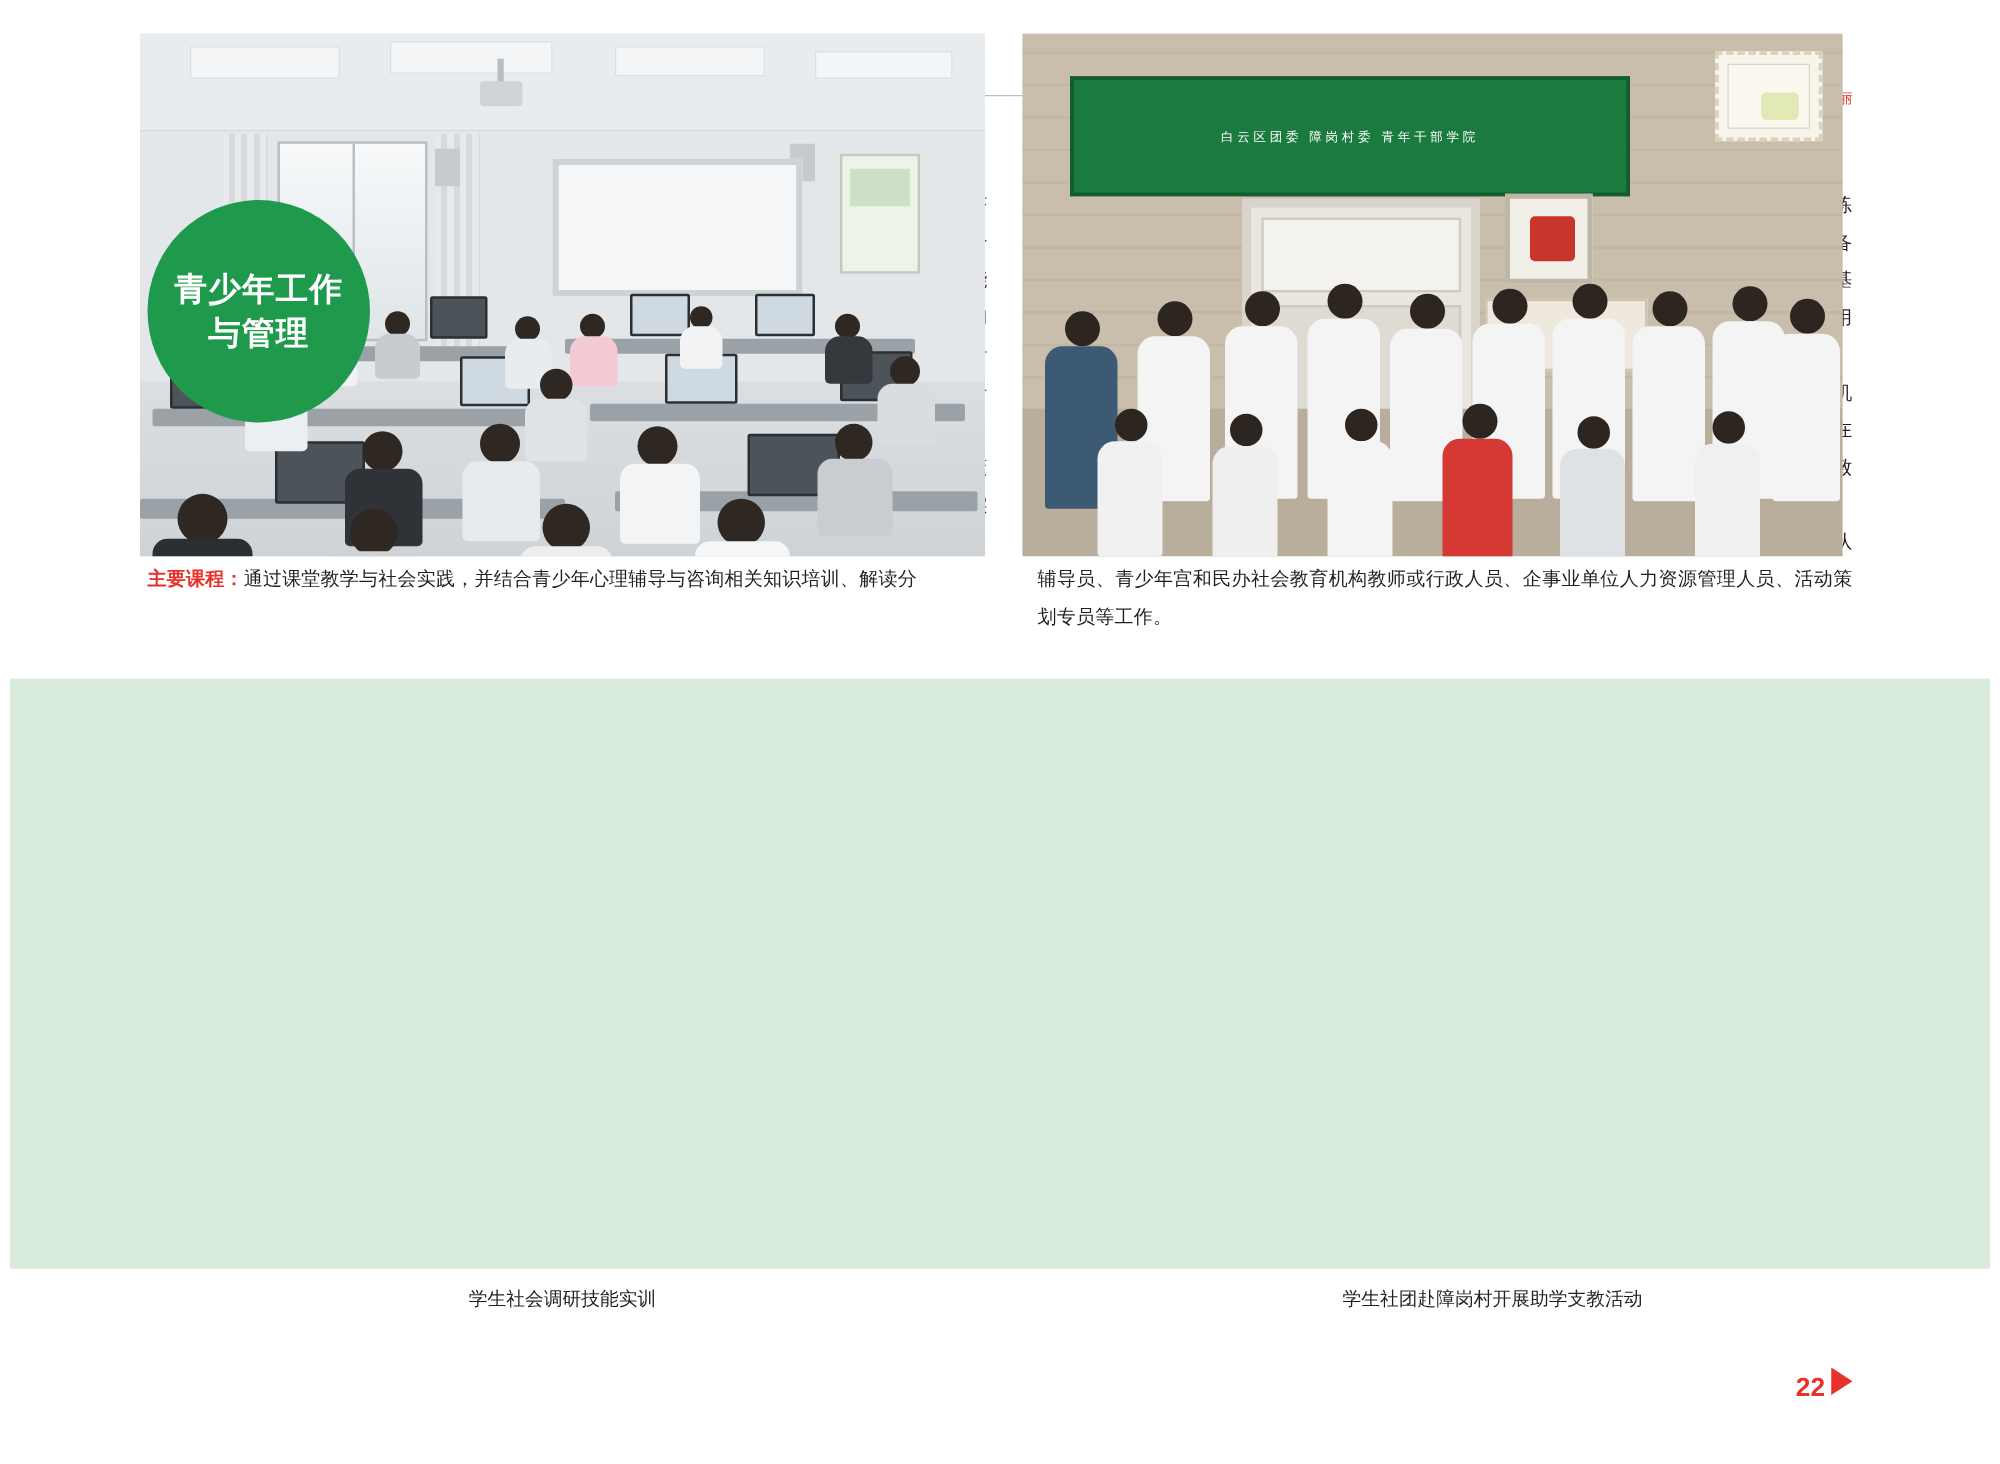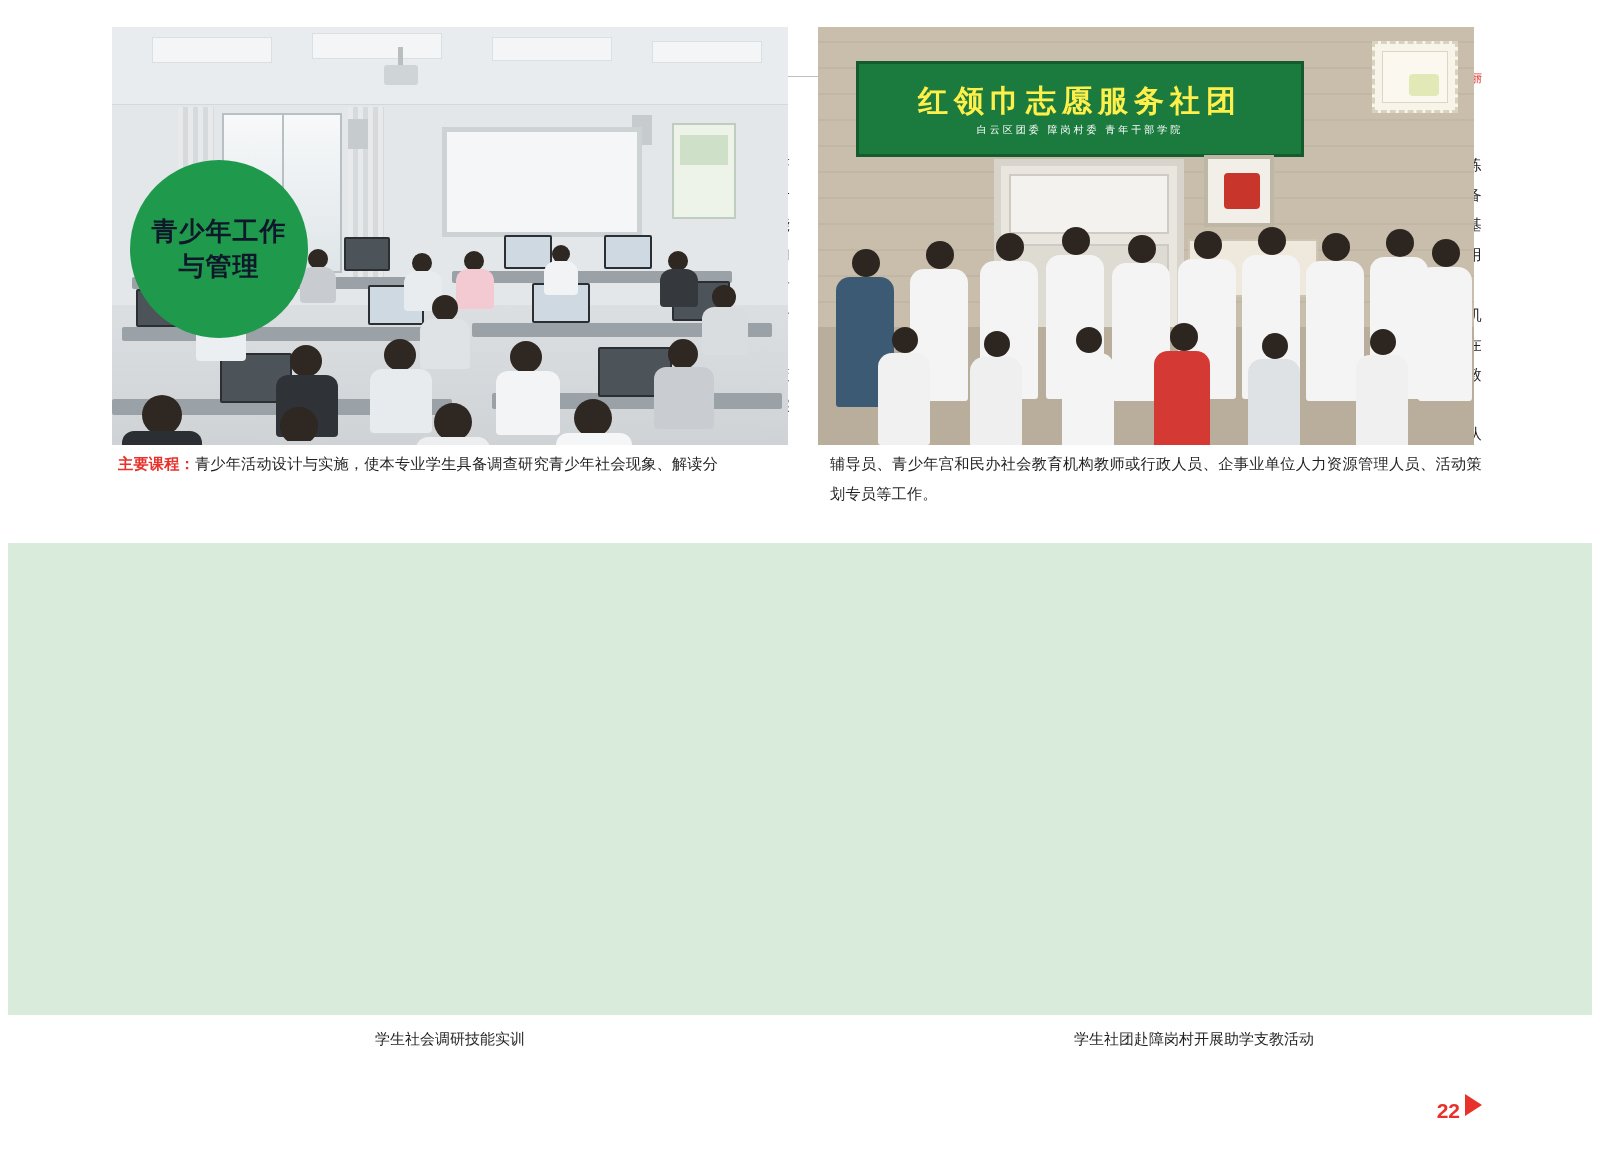--- a/index.html
+++ b/index.html
@@ -89,27 +89,27 @@
   }
   .col-right {
     position: absolute;
     left: 712px;
     top: 0;
     width: 652px;
   }
 
   .badge {
     position: absolute;
-    left: 12px;
+    left: 0;
     top: 10px;
     width: 178px;
     height: 178px;
     border-radius: 50%;
     background: #1f9a4d;
-    color: #0f172a;
+    color: #ffffff;
     display: flex;
     align-items: center;
     justify-content: center;
     text-align: center;
     z-index: 3;
     shape-outside: circle(50%);
     float: left;
   }
   .badge-text {
     font-size: 26px;
@@ -264,21 +264,21 @@
         <div>青少年工作</div>
         <div>与管理</div>
       </div>
     </div>
     <div class="wrap-shape"></div>
 
     <p class="para"><span class="lbl">培养目标：</span><span>作为系部的核心专业，青少年工作与管理专业将立足广东省经济社会发展需求，面向青少年群体，着力培养具备青年领导力素养，致力于基层社会服务，政治素养过硬、专业知识扎实、服务意识明显、实践能力出众、具有创新精神与能力、掌握青少年工作与管理基本理论知识和相应工作技能，具备共青团与少先队工作、青少年社会事务、青少年活动设计与实施、青少年心理评估与辅导、青少年权益保护与犯罪预防、青少年文化艺术宣传等综合能力的复合型高素质应用型人才。</span></p>
 
     <p class="para"><span class="lbl">主要课程：</span><span>青年学概论、社会调查研究方法、组织行为管理、青少年心理体验与咨询、青少年政策与法规、网络与新媒体传播实务、领导力理论与实践、团队建设与青少年活动策划、秘书工作实务、青少年社会工作、群团工作理论与实务</span></p>
 
-    <p class="para"><span class="lbl">主要课程：</span><span>青少年活动设计与实施，使本专业学生具备调查研究青少年社会现象、解读分</span></p>
+    <p class="para"><span class="lbl">主要课程：</span><span>通过课堂教学与社会实践，并结合青少年心理辅导与咨询相关知识培训、解读分</span></p>
   </div>
 
   <div class="col-right">
     <p class="para"><span>析青少年社会政策与法规的能力，提高发现青少年群体问题技能的敏感度。通过校内实训，熟练掌握青少年活动策划与组织的原则，加强青少年社会事务宣传能力，将开展青少年活动作为必备技能。面对青少年失范行为大幅增多的社会现象，坚定理想信念，培养学生青少年社会工作的基本方法，并结合青少年心理辅导与咨询相关知识培训，增强本专业学生的青少年社会实务的应用能力，培养学生成为优秀的青少年社会工作服务人才。</span></p>
     <p class="para"><span>作为特色专业，系部具有庞大的组织资源，现已与多个地市（区县）共青团委员会、校外培训机构与青少年社会服务机构建立合作，且配有可供培训的校内青少年服务专业技能实训室。学生在广泛与各类青少年群体接触的基础上，可将校内所学知识与技能充分运用在社会事务上，学以致用，融会贯通。</span></p>
     <p class="para"><span class="lbl">就业岗位：</span><span>从事青少年事务社会工作人员、基层共青团干部、小学思想政治类教师、学校少先队辅导员、青少年宫和民办社会教育机构教师或行政人员、企事业单位人力资源管理人员、活动策划专员等工作。</span></p>
   </div>
 </div>
 
 <div class="photoband"></div>
@@ -360,21 +360,20 @@
     <div class="person" style="left:444px;top:406px;width:76px;height:66px;background:#f4f6f7;"></div>
     <div class="head" style="left:30px;top:368px;width:40px;height:40px;"></div>
     <div class="person" style="left:10px;top:404px;width:80px;height:70px;background:#2b2f33;"></div>
   </div>
 </div>
 
 <div class="photo photo-right">
   <div class="grp">
     <div class="wallbrick"></div>
     <div class="banner">
-      <div class="bt">红领巾志愿服务社团</div>
       <div class="bs">白云区团委   障岗村委   青年干部学院</div>
     </div>
     <div class="doorframe">
         <div class="dw"></div>
         <div class="dd"></div>
       </div>
     <div class="board2"></div>
     <div class="banner2"></div>
     <div class="stamp">
       <div class="inner">

